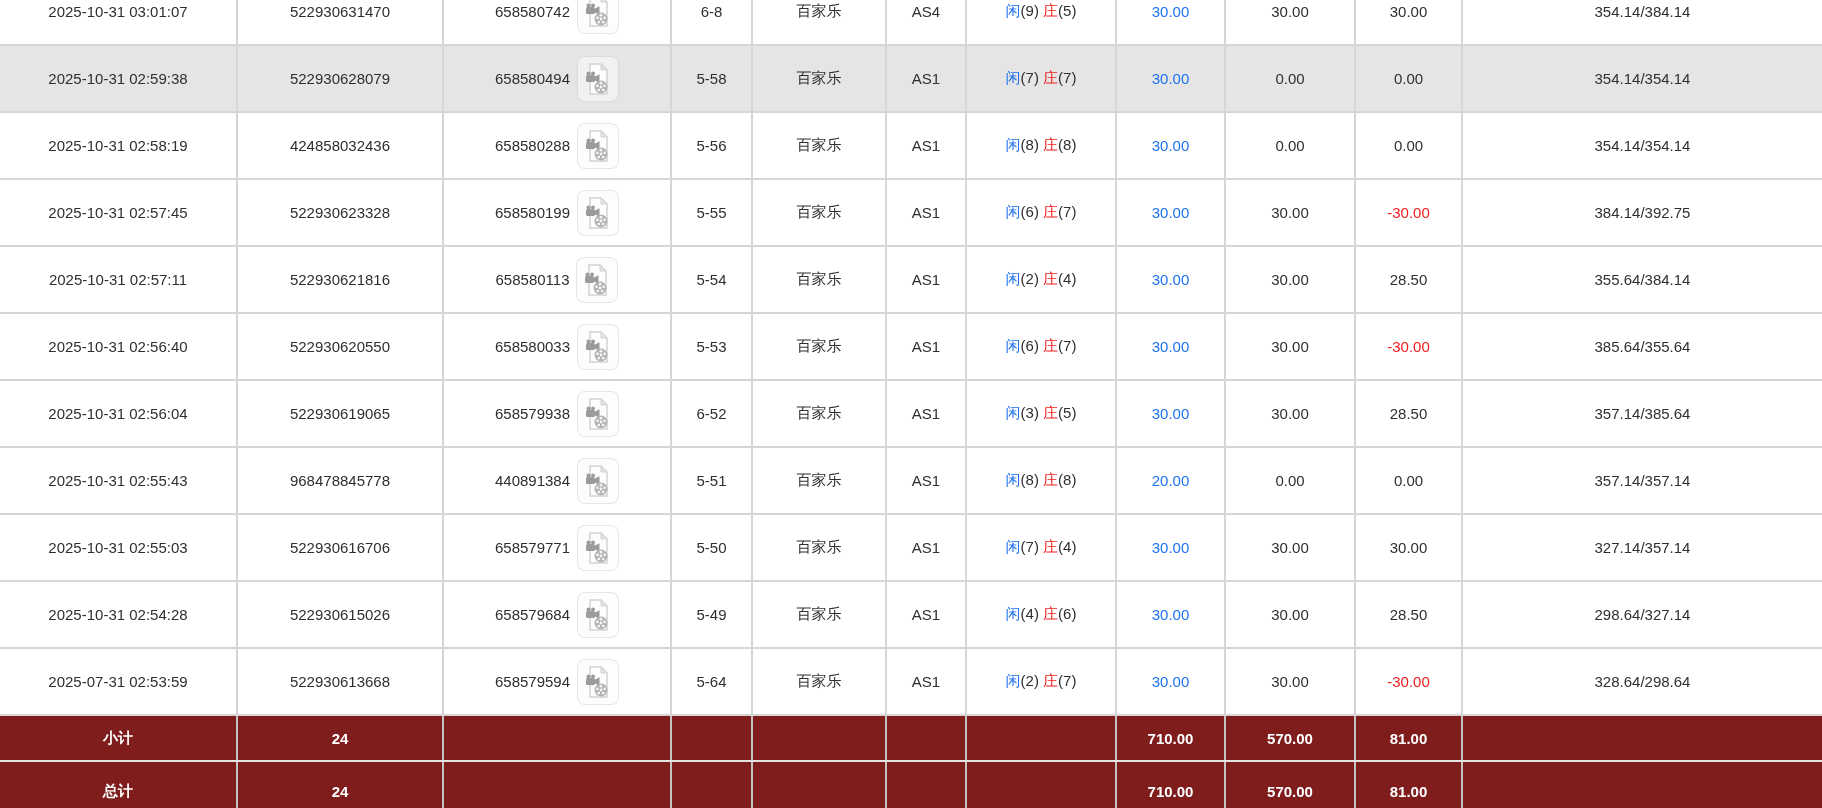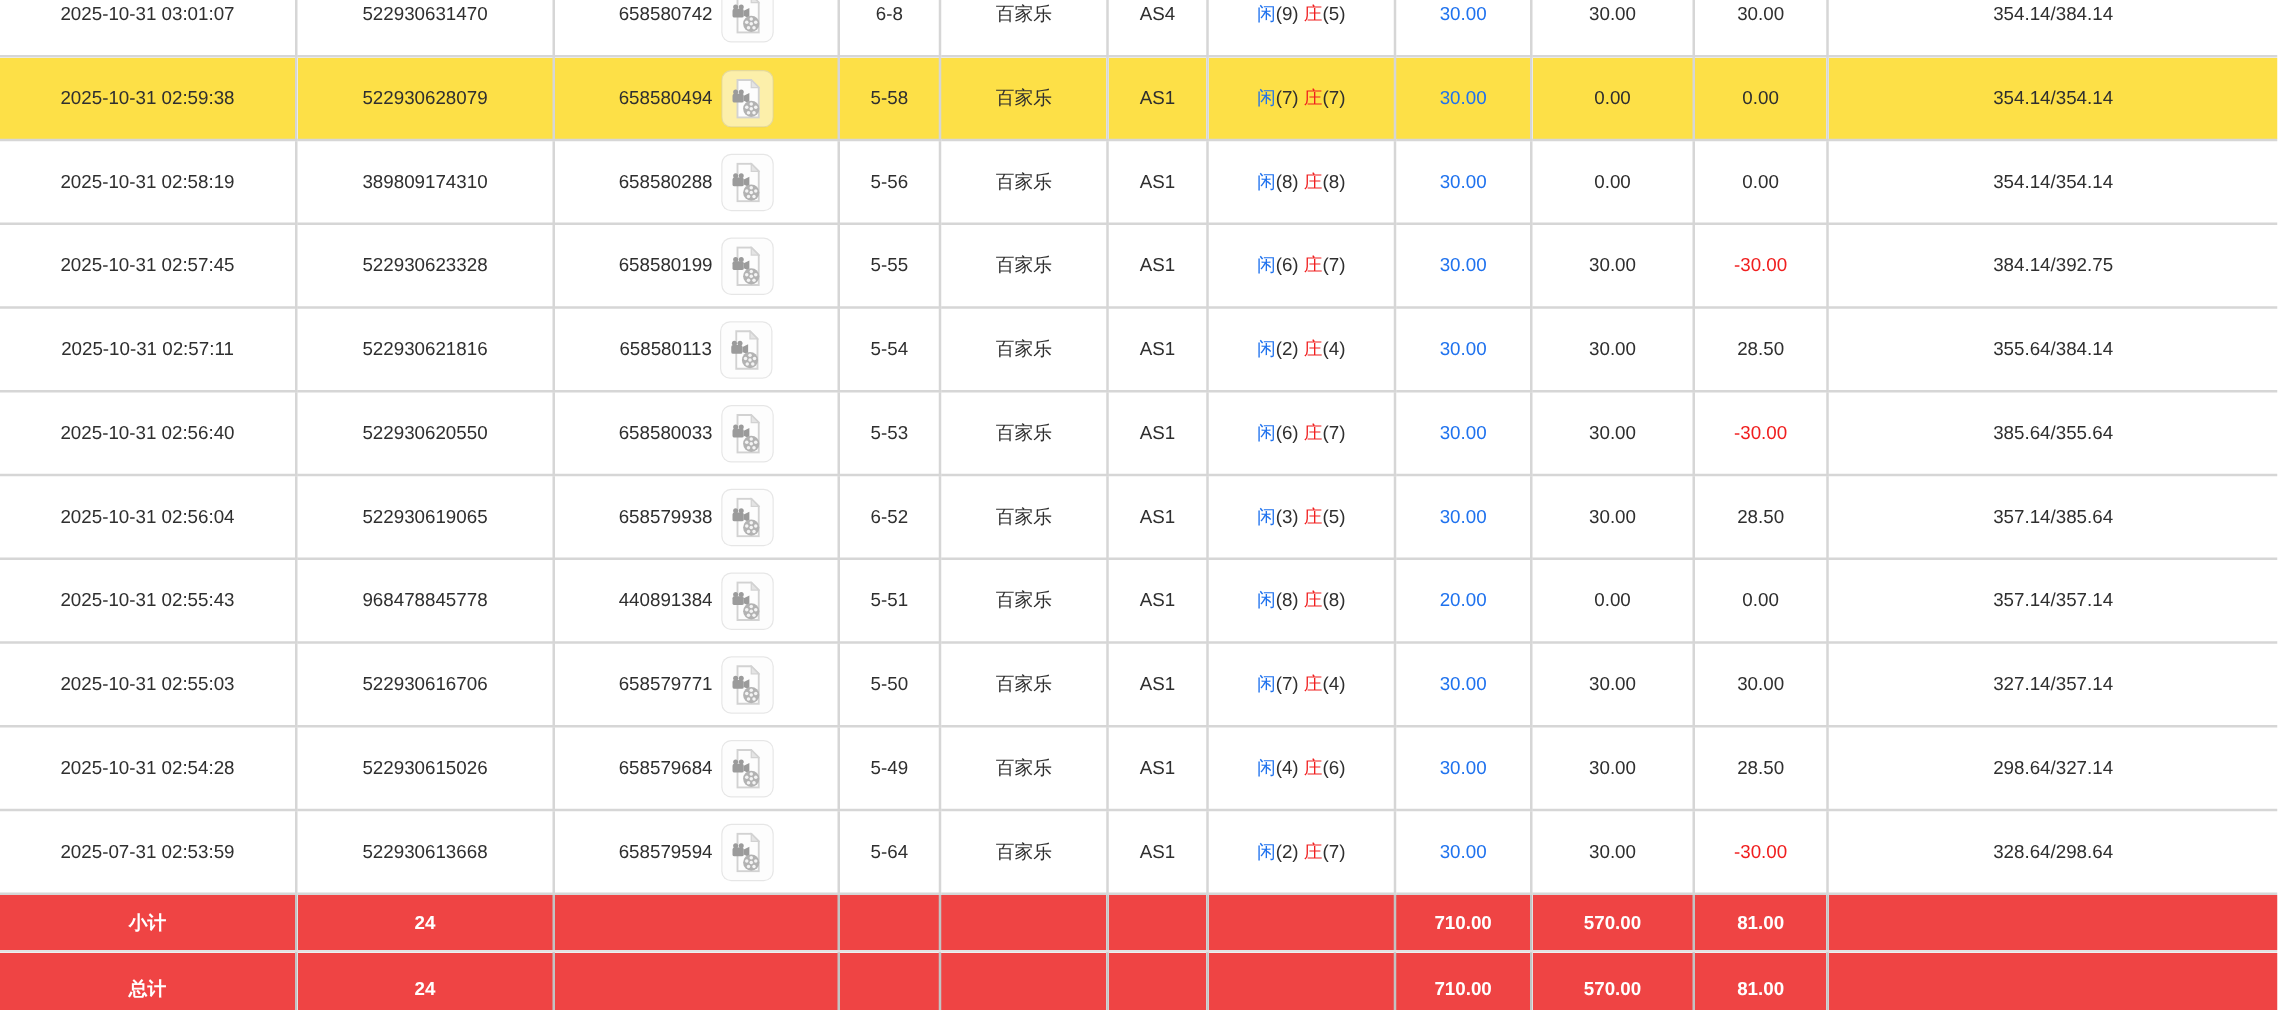--- a/index.html
+++ b/index.html
@@ -9,31 +9,31 @@
   }
   .viewport{position:relative;top:-22px;}
   table{border-collapse:collapse;table-layout:fixed;width:1822px;}
   td{
     border-right:2px solid #d6d6d6;border-bottom:2px solid #d6d6d6;
     text-align:center;vertical-align:middle;font-size:15px;color:#2f2f2f;
     padding:0;overflow:hidden;white-space:nowrap;
   }
   td:last-child{border-right:none;}
   tr.data{height:67px;background:#fff;}
-  tr.data.hl{background:#fde047;}
+  tr.data.hl{background:#e5e5e5;}
   .gamecell{display:flex;align-items:center;justify-content:center;gap:7px;}
   .vbtn{
     width:42px;height:46px;border-radius:8px;flex:0 0 auto;
     background:rgba(252,252,252,0.55);border:1px solid rgba(0,0,0,0.09);
     display:flex;align-items:center;justify-content:center;cursor:pointer;
     box-sizing:border-box;
   }
   td.blue,span.blue{color:#1f72ee;}
   td.red,span.red{color:#f01e1e;}
-  tr.footer{height:46px;background:#ef4444;}
+  tr.footer{height:46px;background:#7f1d1d;}
   tr.footer td{
     color:#fff;font-weight:bold;
     border-right:2px solid #c3c3c3;border-bottom:2px solid #e2e2e2;
   }
   tr.footer td:last-child{border-right:none;}
 </style>
 </head>
 <body>
 
 <div class="viewport">
@@ -115,21 +115,21 @@
     <td>百家乐</td>
     <td>AS1</td>
     <td><span class="blue">闲</span><span>(7)</span> <span class="red">庄</span><span>(7)</span></td>
     <td class="blue">30.00</td>
     <td>0.00</td>
     <td>0.00</td>
     <td>354.14/354.14</td>
   </tr>
         <tr class="data">
     <td>2025-10-31 02:58:19</td>
-    <td>389809174310</td>
+    <td>424858032436</td>
     <td>
       <div class="gamecell">
         <span>658580288</span>
         <span class="vbtn">
           <svg width="26" height="32" viewBox="0 0 26 32">
             <path d="M5 1 h11 l6 6 v24 h-17 z" fill="#fdfdfd" stroke="#d2d2d2" stroke-width="1.5"></path>
             <path d="M16 1 l6 6 h-6 z" fill="#e4e4e4" stroke="#d2d2d2" stroke-width="1"></path>
             <circle cx="3.5" cy="10.5" r="2" fill="#9b9b9b"></circle>
             <circle cx="8" cy="10.5" r="2" fill="#9b9b9b"></circle>
             <rect x="1" y="12" width="9" height="7" rx="1.5" fill="#9b9b9b"></rect>

